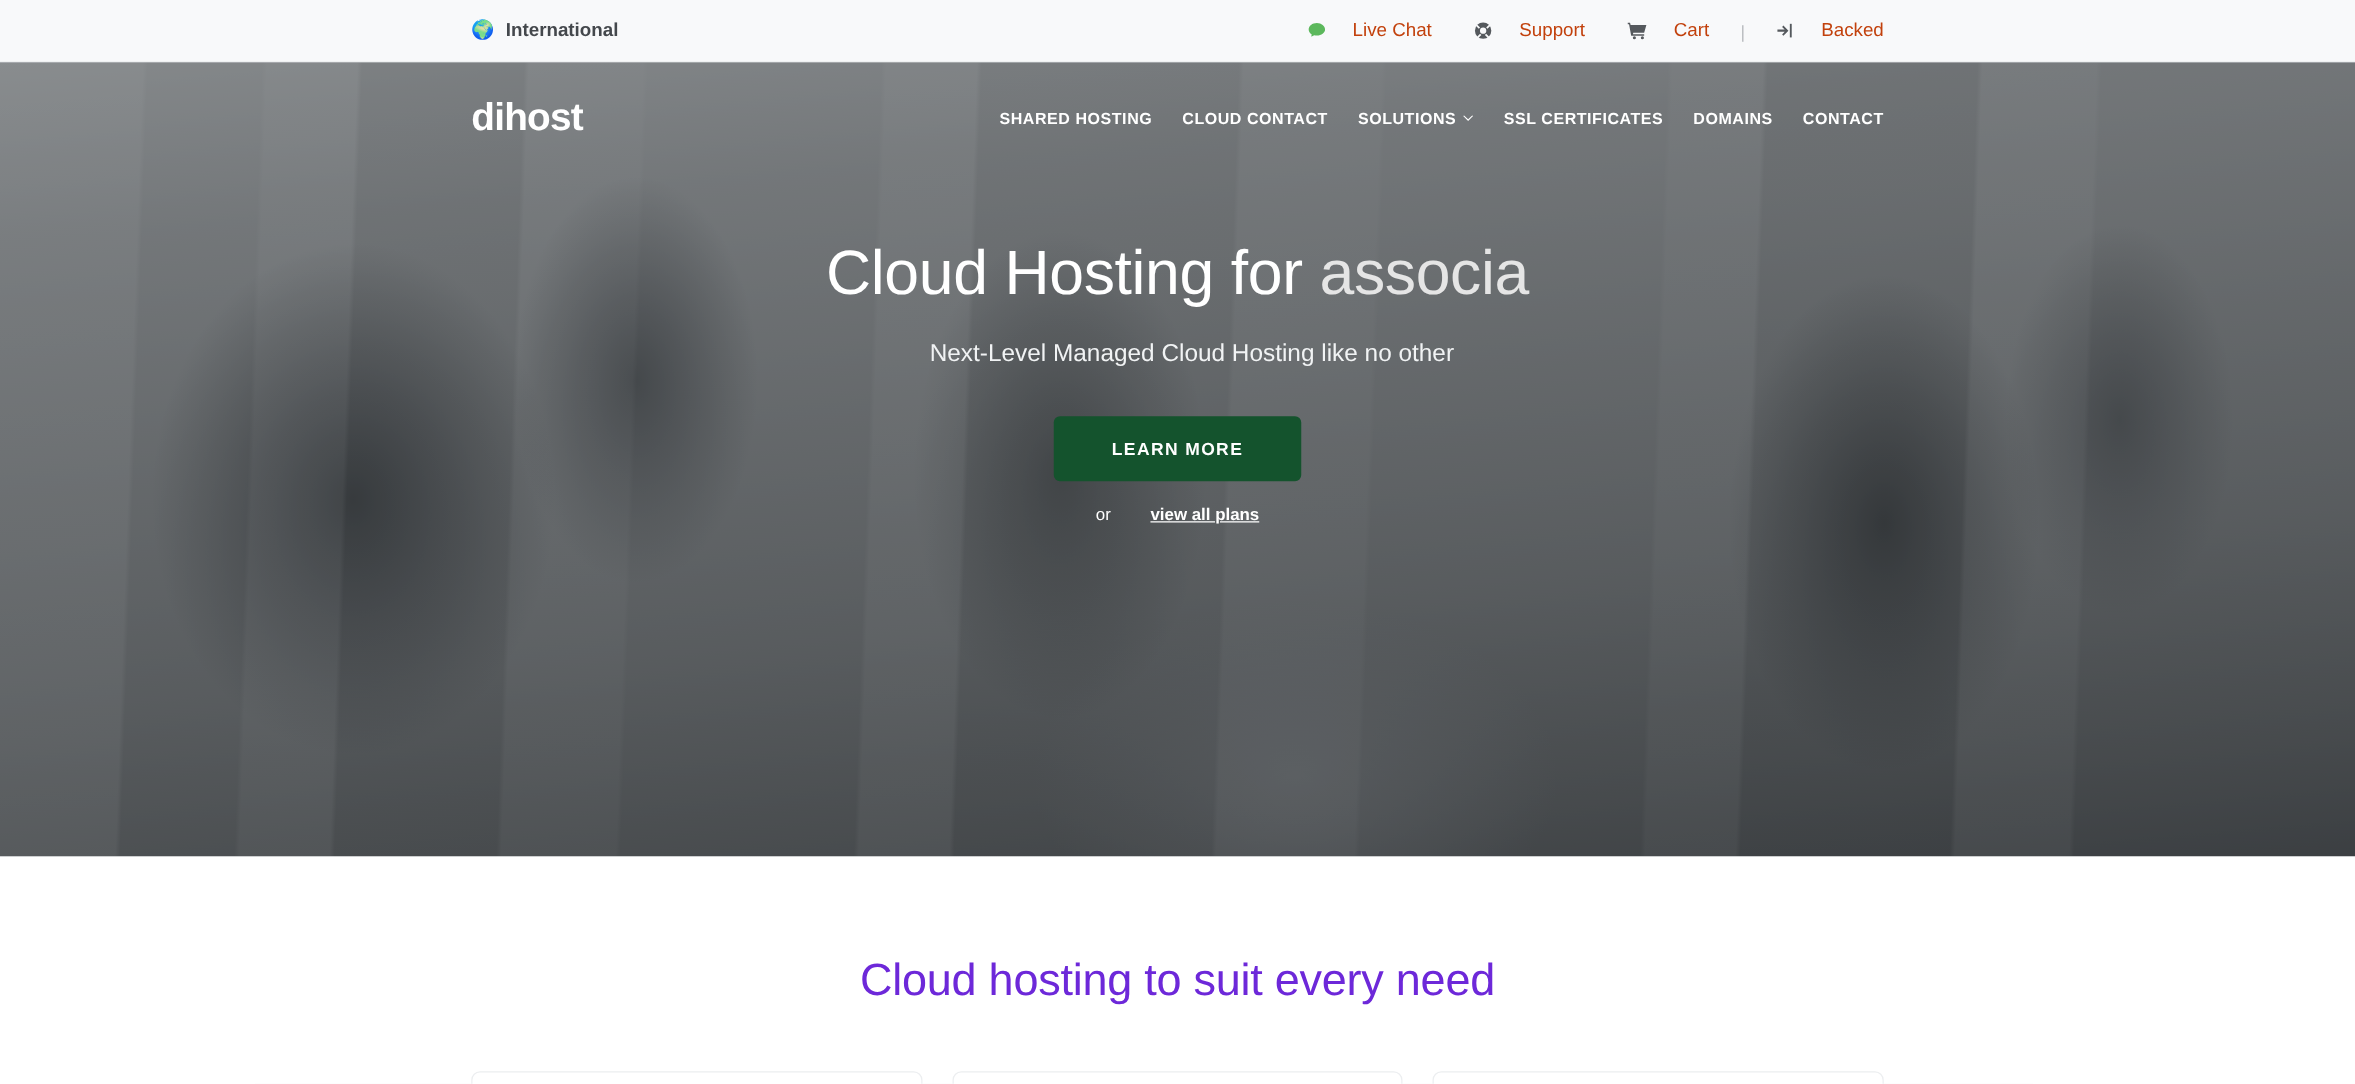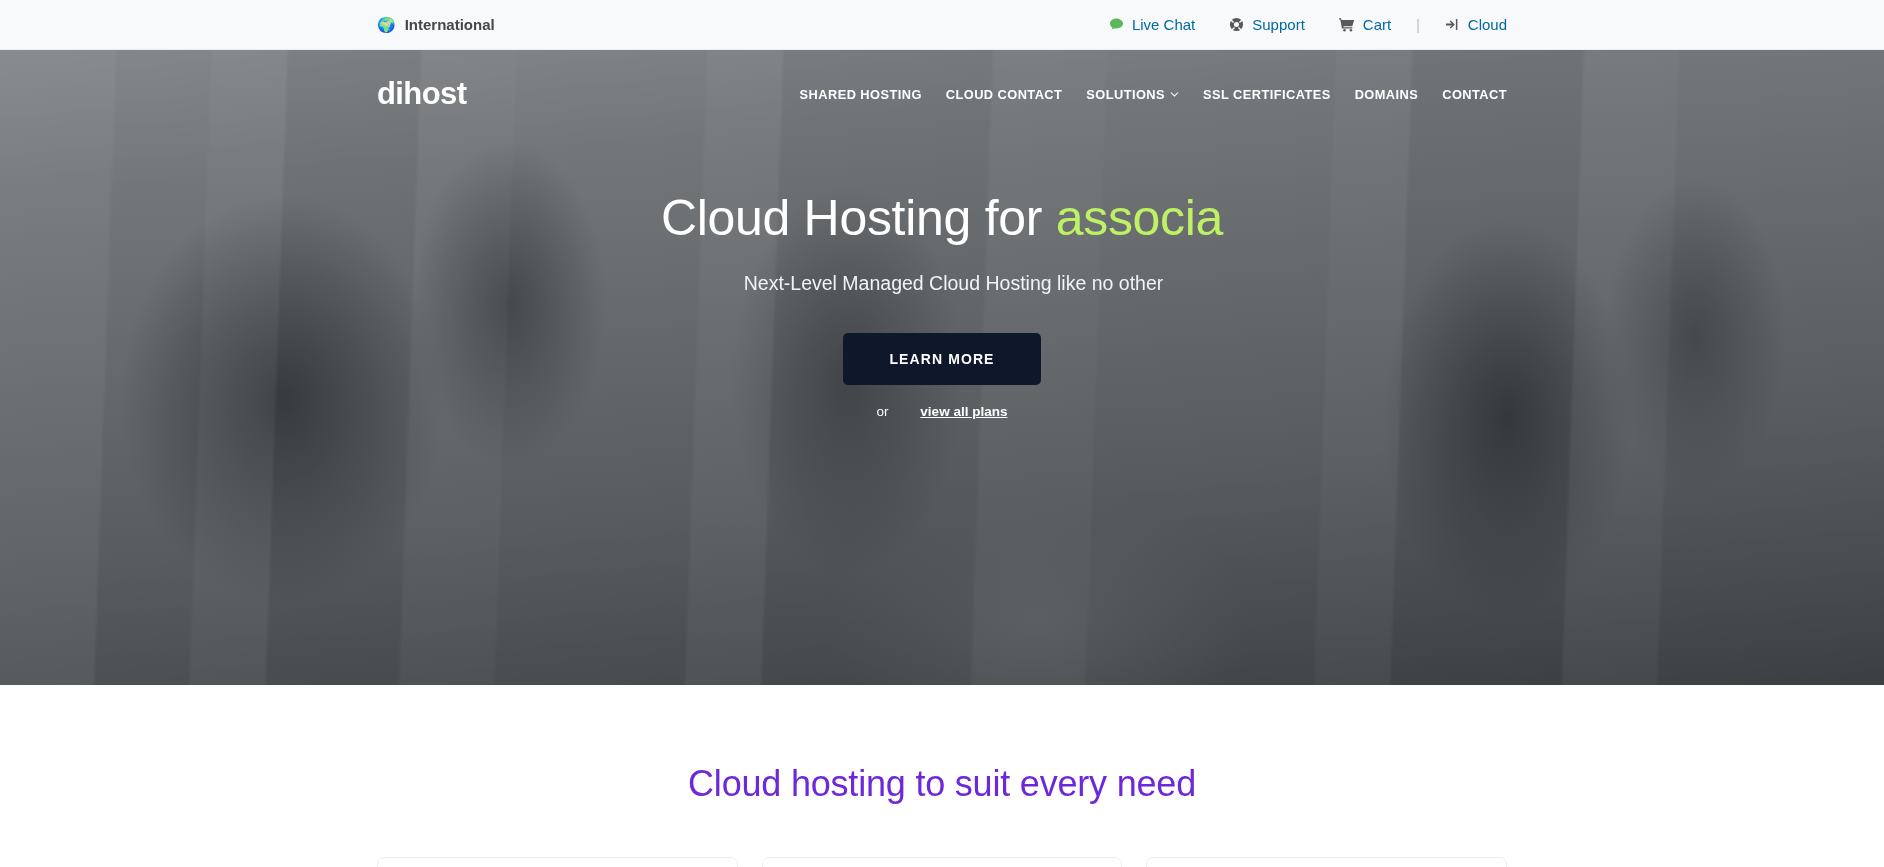--- a/index.html
+++ b/index.html
@@ -42,22 +42,22 @@
   .topnav-right {
     display: flex;
     align-items: center;
     gap: 0;
     font-size: 15px;
     color: #5a5f64;
   }
   .topnav-right a {
     display: flex;
     align-items: center;
-    gap: 8px;
-    color: #0369a1;
+    gap: 21px;
+    color: #c2410c;
     text-decoration: none;
     padding: 0 17px;
     white-space: nowrap;
   }
   .topnav-right a:last-child { padding-right: 0; }
   .tn-ico { display: inline-flex; align-items: center; }
   .sep { color: #b9bcbf; font-size: 14px; padding: 0 8px; }
 
   
   .hero {
@@ -144,33 +144,33 @@
     text-align: center;
     margin-top: 52px;
   }
   .hero-title {
     font-size: 50px;
     font-weight: 300;
     color: #ffffff;
     line-height: 1.15;
     letter-spacing: -0.3px;
   }
-  .hero-title .accent { color: #bef264; }
+  .hero-title .accent { color: #e5e5e5; }
   .hero-sub {
     margin-top: 22px;
     font-size: 19.5px;
     font-weight: 300;
     color: #f1f3f4;
     line-height: 1.42;
     padding-left: 23px;
   }
   .cta-wrap { margin-top: 36px; }
   .cta {
     display: inline-block;
-    background: #0f172a;
+    background: #14532d;
     color: #ffffff;
     font-size: 14px;
     font-weight: bold;
     letter-spacing: 1.1px;
     padding: 18px 46px;
     border: none;
     border-radius: 5px;
     cursor: pointer;
     font-family: inherit;
   }
@@ -265,21 +265,21 @@
 
       <span class="sep">|</span>
 
       <a href="#">
         <span class="tn-ico">
           <svg width="15" height="15" viewBox="0 0 16 16">
             <path fill="#55595d" d="M1 7h6.2L5 4.8l1.1-1.1L10.4 8l-4.3 4.3L5 11.2 7.2 9H1z"></path>
             <rect x="11.6" y="2.2" width="1.6" height="11.6" fill="#55595d"></rect>
           </svg>
         </span>
-        <span>Cloud</span>
+        <span>Backed</span>
       </a>
     </div>
   </div>
 </div>
 
 <div class="hero">
   <div class="hero-photo"></div>
   <div class="hero-streaks"></div>
   <div class="hero-overlay"></div>
 

